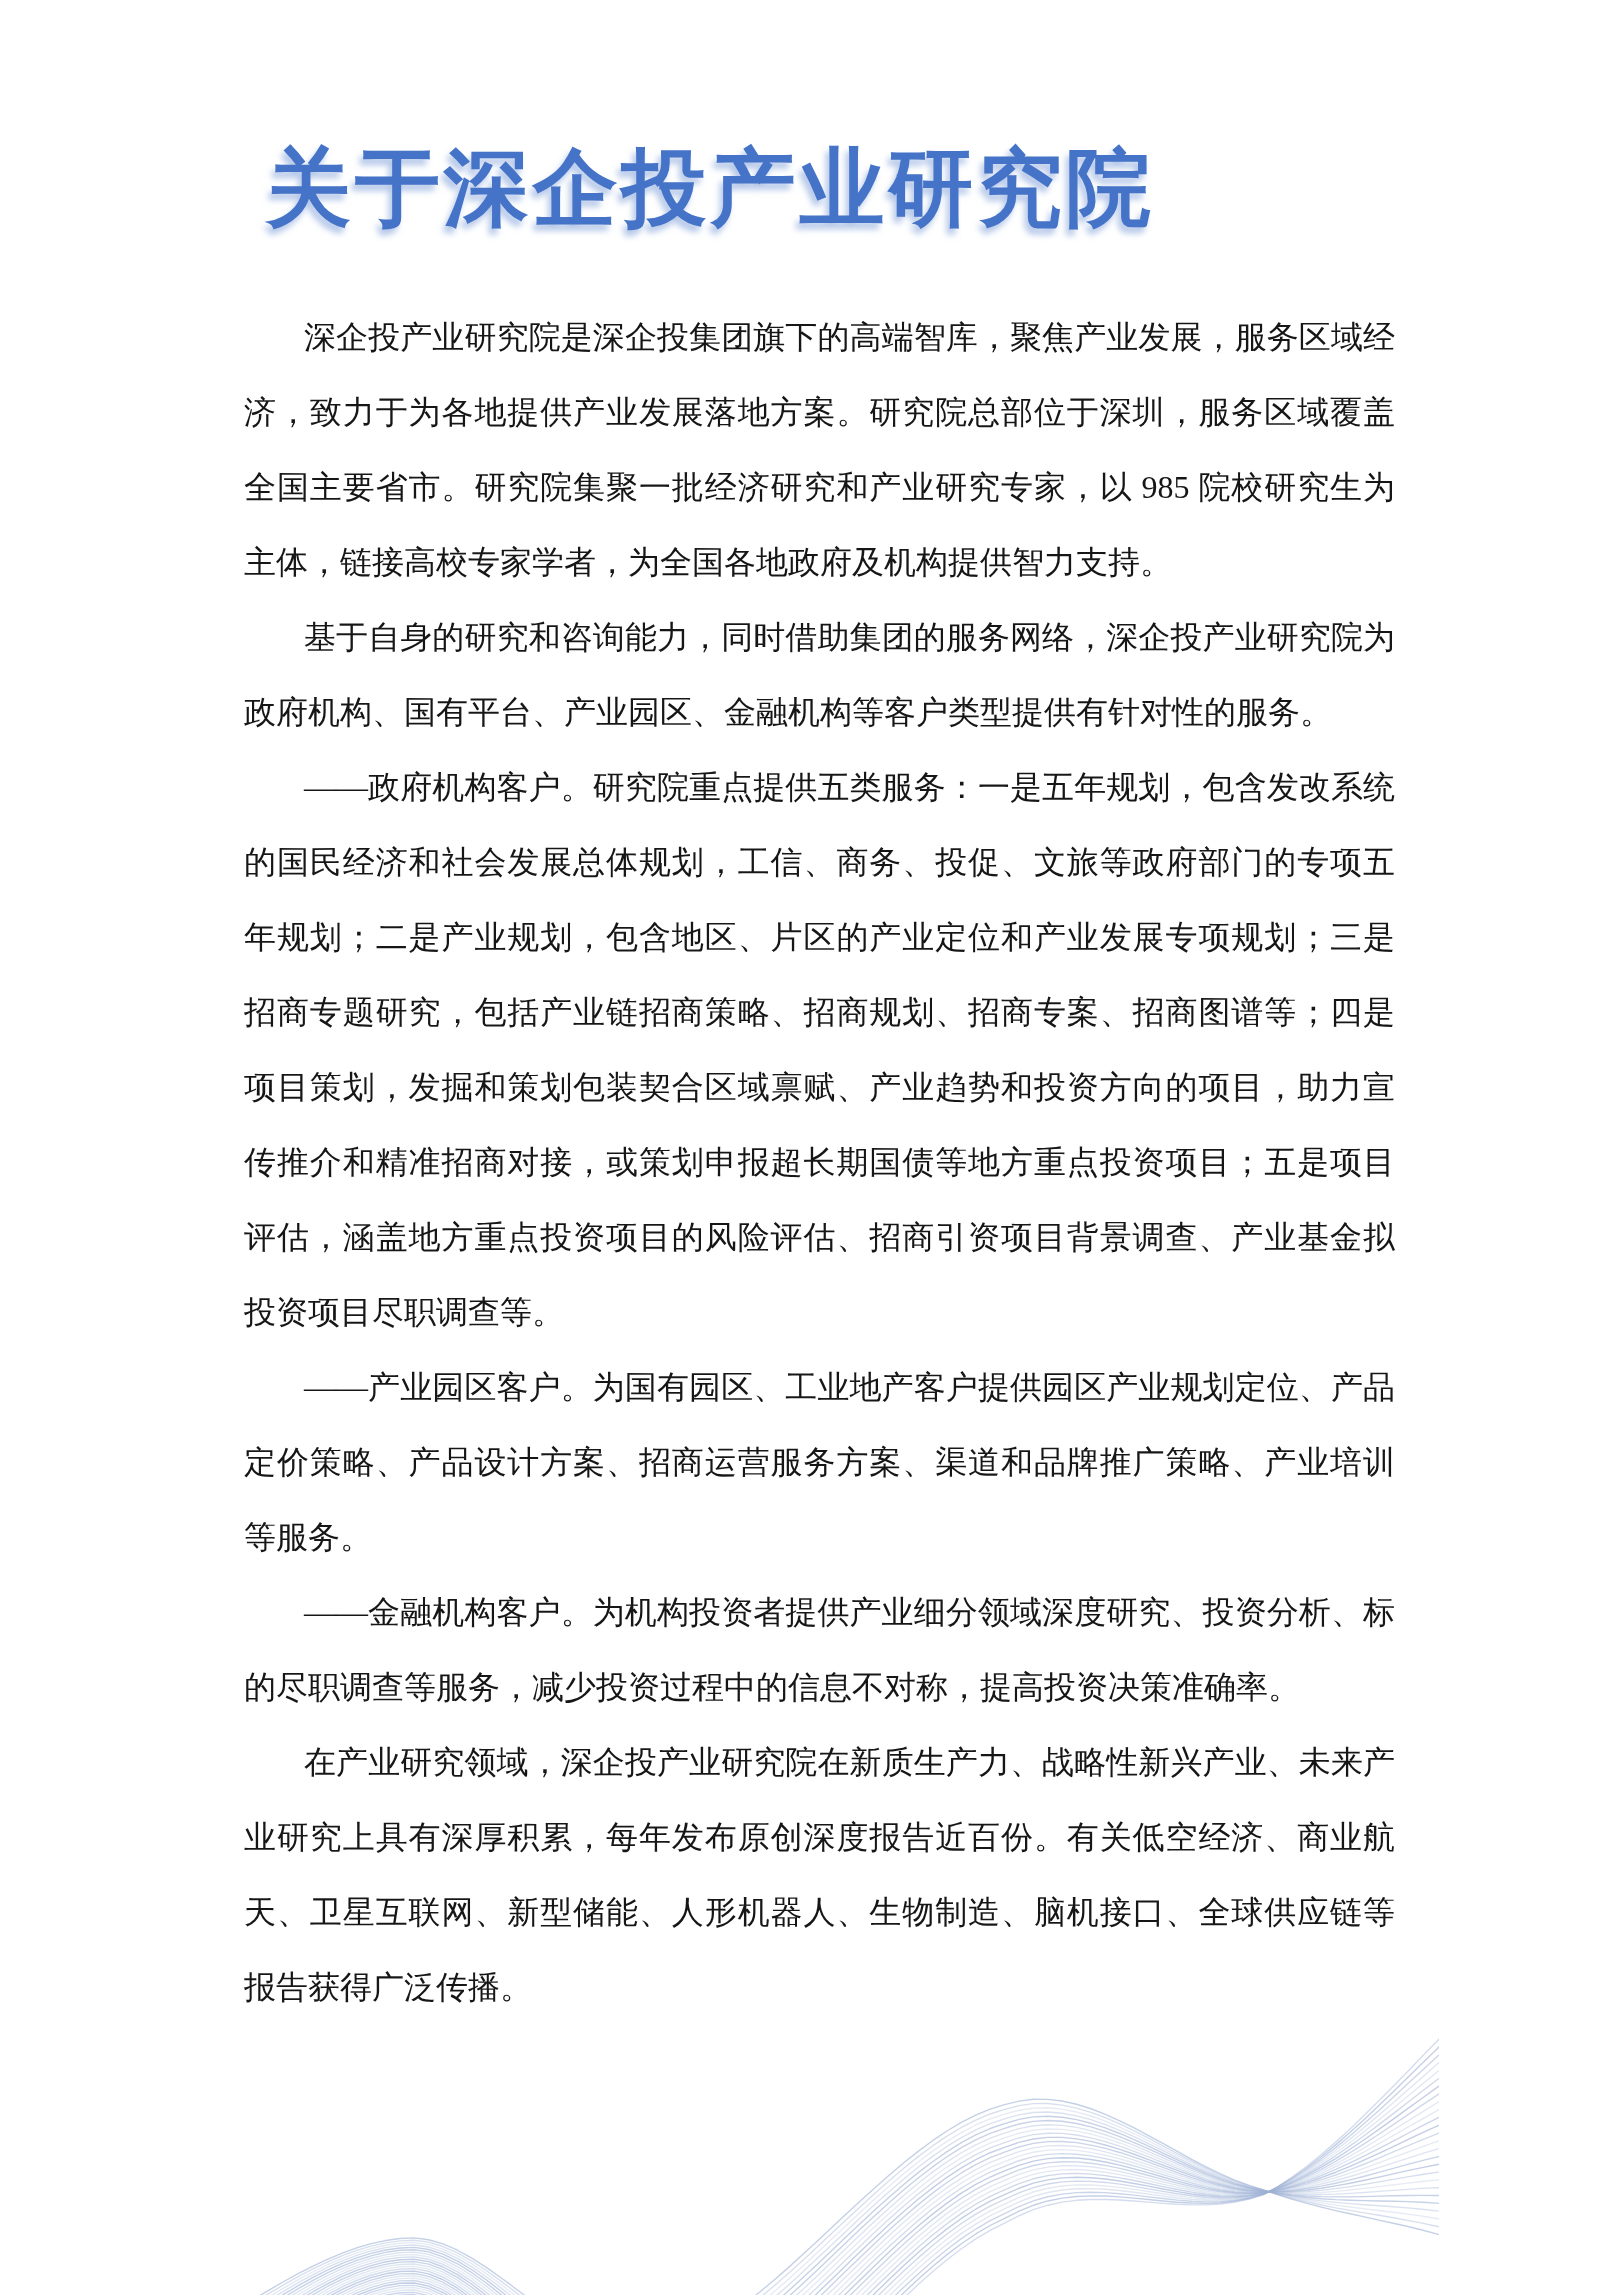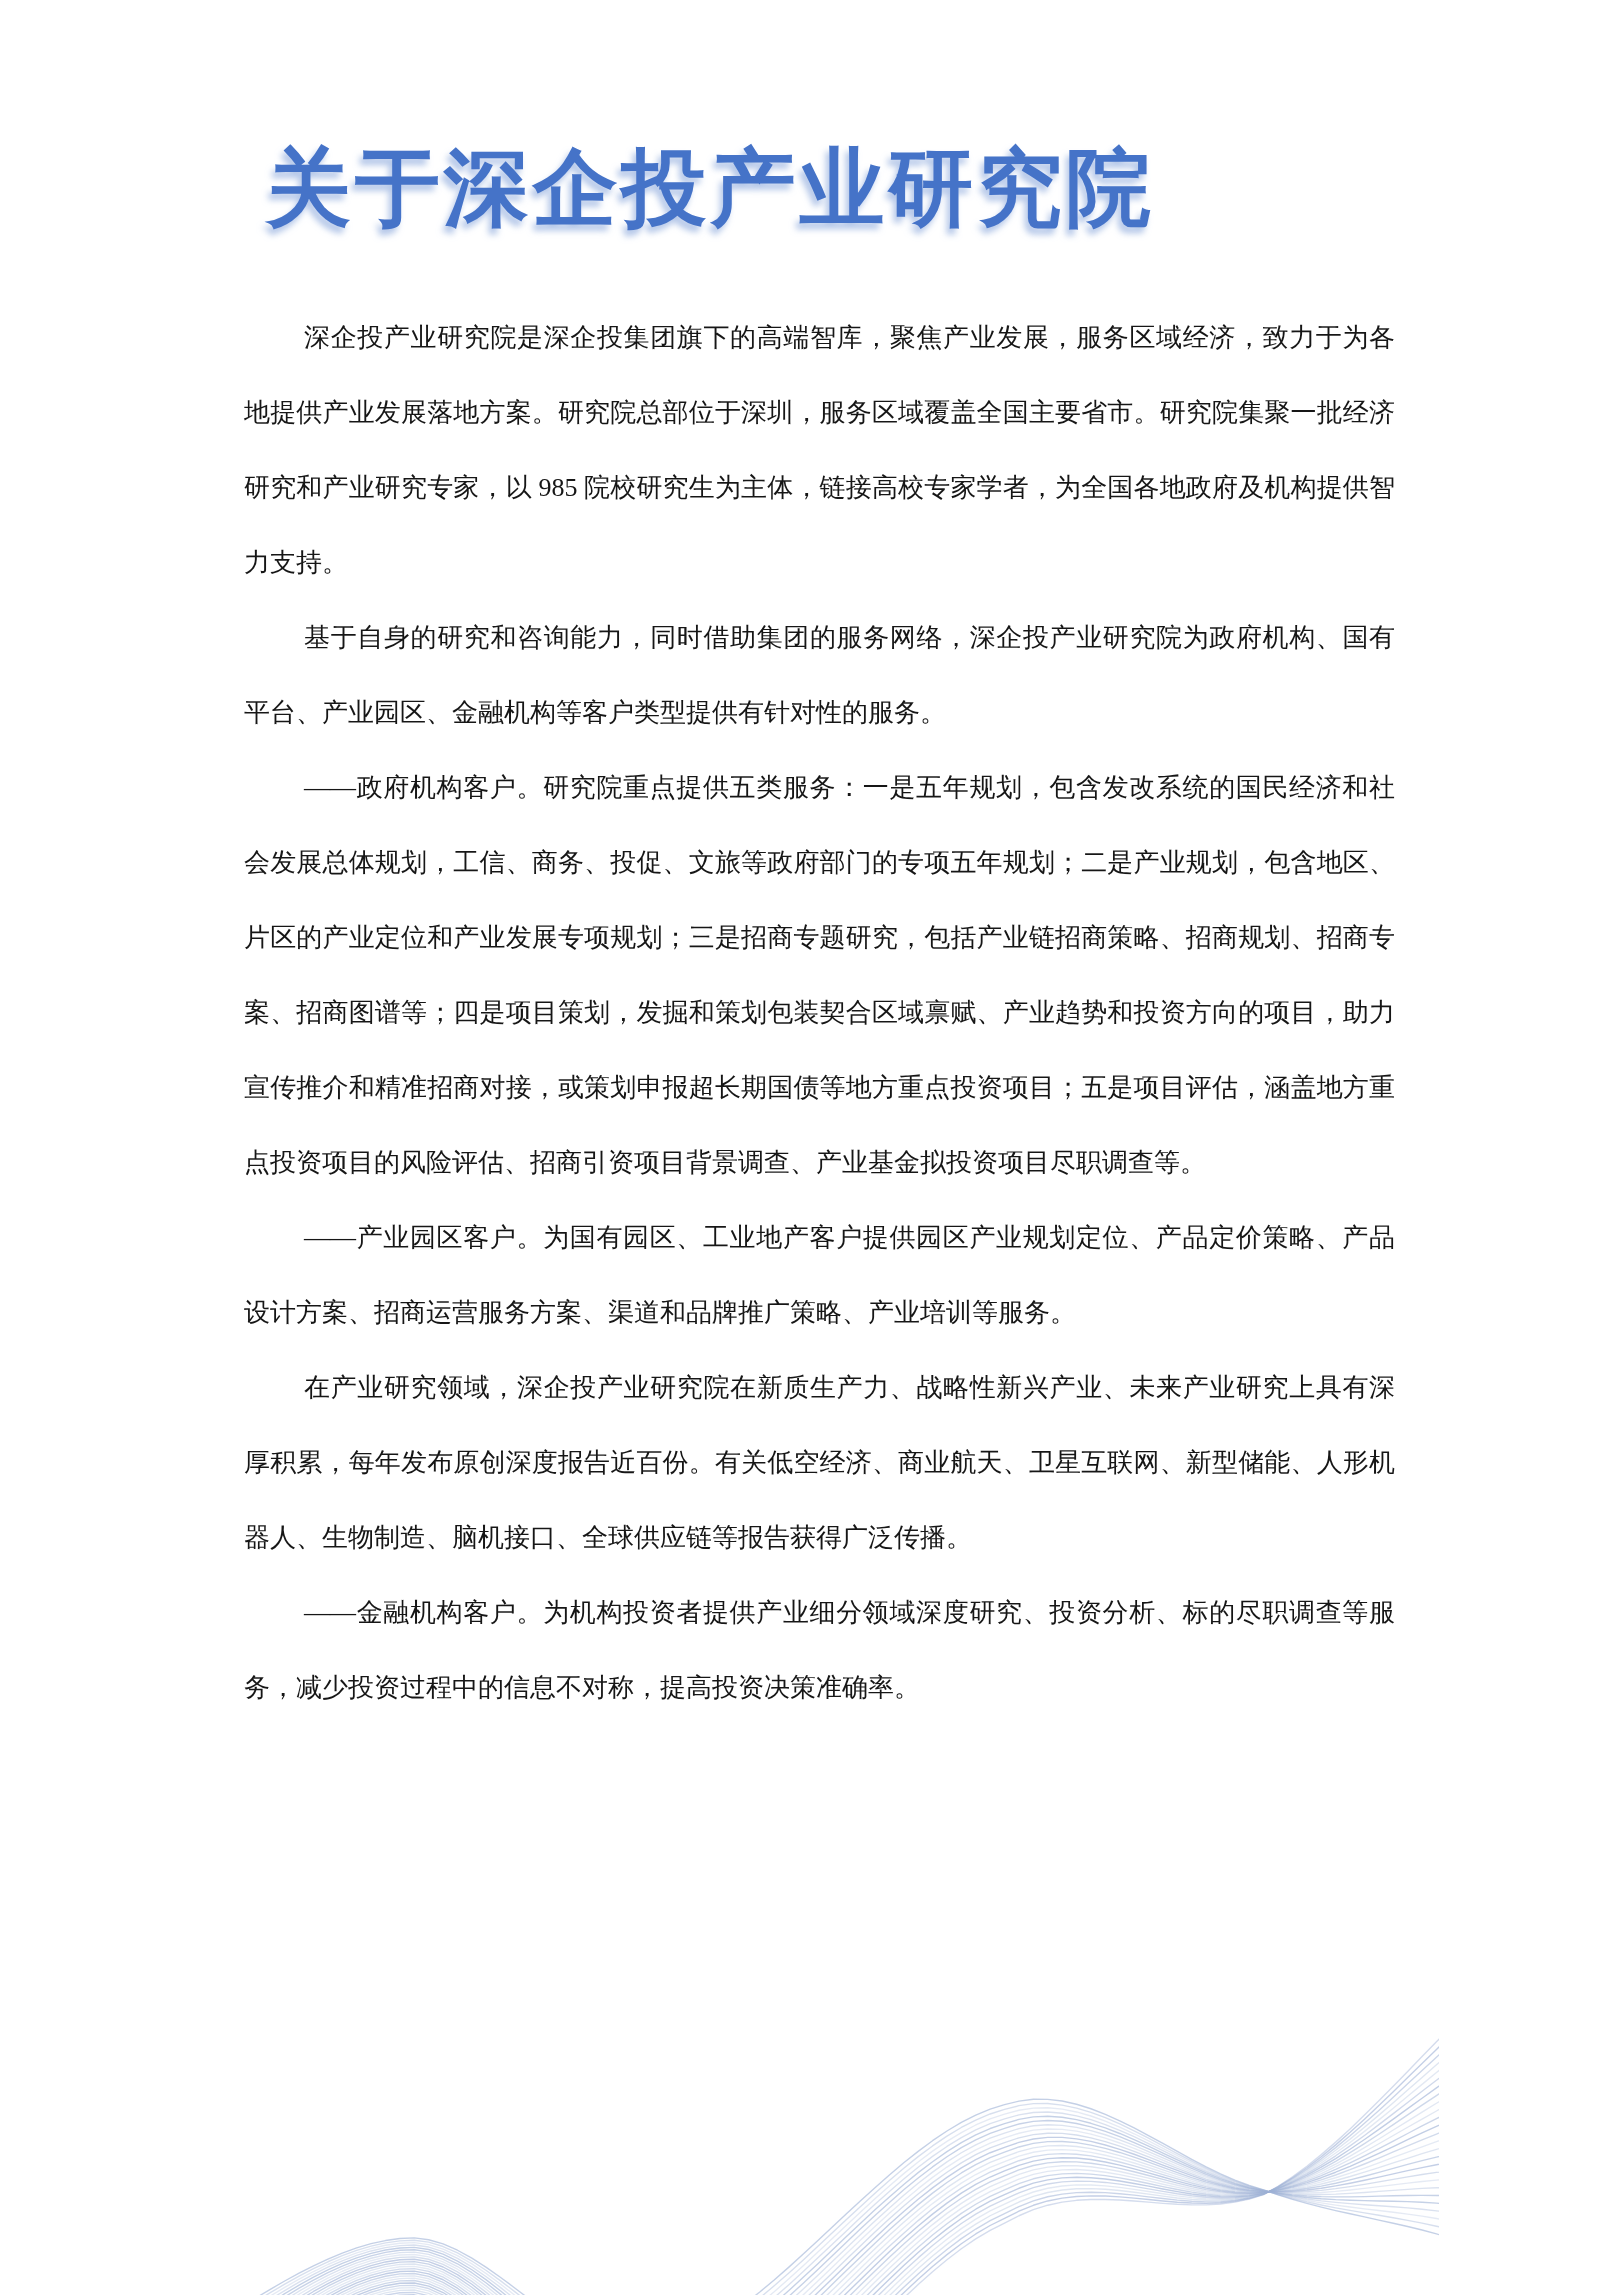--- a/index.html
+++ b/index.html
@@ -37,21 +37,21 @@
     letter-spacing: 3.9px;
     text-shadow: -3.3px 5.9px 5.9px rgba(128, 160, 216, 0.6);
     white-space: nowrap;
   }
   .doc-body {
     position: absolute;
     left: 244px;
     top: 300px;
     width: 1151px;
     z-index: 1;
-    font-size: 26px;
+    font-size: 32px;
     line-height: 75px;
   }
   .doc-body p {
     margin: 0;
     padding: 0;
     text-indent: 60px;
     text-align: justify;
     text-justify: inter-character;
   }
 </style>
@@ -89,18 +89,18 @@
       <path d="M105 3653.1 L127 3648.3 L149 3641.9 L171 3634.1 L193 3625.0 L215 3614.8 L237 3603.6 L259 3591.6 L281 3578.9 L303 3565.8 L325 3552.3 L347 3538.6 L369 3525.0 L391 3511.5 L413 3498.3 L435 3485.6 L457 3473.6 L479 3462.4 L501 3452.1 L523 3442.9 L545 3435.0 L567 3428.6 L589 3423.8 L611 3420.7 L633 3419.7 L655 3422.6 L677 3429.0 L699 3438.6 L721 3450.7 L743 3464.7 L765 3480.2 L787 3496.6 L809 3513.3 L831 3529.8 L853 3545.5 L875 3559.9 L897 3572.5 L919 3582.6 L941 3589.7 L963 3593.4 L985 3592.9 L1007 3588.5 L1029 3582.3 L1051 3573.6 L1073 3562.9 L1095 3550.1 L1117 3535.7 L1139 3519.7 L1161 3502.4 L1183 3484.1 L1205 3464.8 L1227 3444.9 L1249 3424.6 L1271 3404.0 L1293 3383.4 L1315 3363.0 L1337 3343.0 L1359 3323.6 L1381 3305.0 L1403 3287.5 L1425 3271.2 L1447 3256.4 L1469 3243.3 L1491 3232.1 L1513 3223.0 L1535 3216.2 L1557 3210.7 L1579 3207.9 L1601 3208.0 L1623 3210.6 L1645 3215.5 L1667 3222.4 L1689 3230.9 L1711 3240.8 L1733 3251.7 L1755 3263.4 L1777 3275.4 L1799 3287.6 L1821 3299.6 L1843 3311.2 L1865 3321.9 L1887 3331.5 L1909 3339.7 L1931 3346.4 L1953 3354.0 L1975 3360.9 L1997 3367.1 L2019 3372.8 L2041 3378.0 L2063 3382.9 L2085 3387.7 L2107 3392.5 L2129 3397.3 L2151 3402.3 L2173 3407.7 L2195 3413.6 L2217 3419.9 L2239 3426.7 L2261 3434.0 L2283 3441.7 L2305 3449.4 L2327 3457.2 L2349 3464.9 L2371 3472.3 L2393 3479.3 L2415 3485.8 L2437 3491.5 L2459 3496.3 L2481 3500.2 " fill="none" stroke="#9FB2D6" stroke-width="2.1" stroke-opacity="0.61" stroke-linejoin="round"></path>
     </svg>
 
   <h1 class="title" style="color: rgb(69, 115, 200);">关于深企投产业研究院</h1>
 
   <div class="doc-body" style="color: rgb(22, 22, 22);">
       <p>深企投产业研究院是深企投集团旗下的高端智库，聚焦产业发展，服务区域经济，致力于为各地提供产业发展落地方案。研究院总部位于深圳，服务区域覆盖全国主要省市。研究院集聚一批经济研究和产业研究专家，以 985 院校研究生为主体，链接高校专家学者，为全国各地政府及机构提供智力支持。</p>
       <p>基于自身的研究和咨询能力，同时借助集团的服务网络，深企投产业研究院为政府机构、国有平台、产业园区、金融机构等客户类型提供有针对性的服务。</p>
       <p>——政府机构客户。研究院重点提供五类服务：一是五年规划，包含发改系统的国民经济和社会发展总体规划，工信、商务、投促、文旅等政府部门的专项五年规划；二是产业规划，包含地区、片区的产业定位和产业发展专项规划；三是招商专题研究，包括产业链招商策略、招商规划、招商专案、招商图谱等；四是项目策划，发掘和策划包装契合区域禀赋、产业趋势和投资方向的项目，助力宣传推介和精准招商对接，或策划申报超长期国债等地方重点投资项目；五是项目评估，涵盖地方重点投资项目的风险评估、招商引资项目背景调查、产业基金拟投资项目尽职调查等。</p>
       <p>——产业园区客户。为国有园区、工业地产客户提供园区产业规划定位、产品定价策略、产品设计方案、招商运营服务方案、渠道和品牌推广策略、产业培训等服务。</p>
+      <p>——金融机构客户。为机构投资者提供产业细分领域深度研究、投资分析、标的尽职调查等服务，减少投资过程中的信息不对称，提高投资决策准确率。</p>
       <p>在产业研究领域，深企投产业研究院在新质生产力、战略性新兴产业、未来产业研究上具有深厚积累，每年发布原创深度报告近百份。有关低空经济、商业航天、卫星互联网、新型储能、人形机器人、生物制造、脑机接口、全球供应链等报告获得广泛传播。</p>
-      <p>——金融机构客户。为机构投资者提供产业细分领域深度研究、投资分析、标的尽职调查等服务，减少投资过程中的信息不对称，提高投资决策准确率。</p>
     </div>
 
 </div>
 
 
 </body></html>

